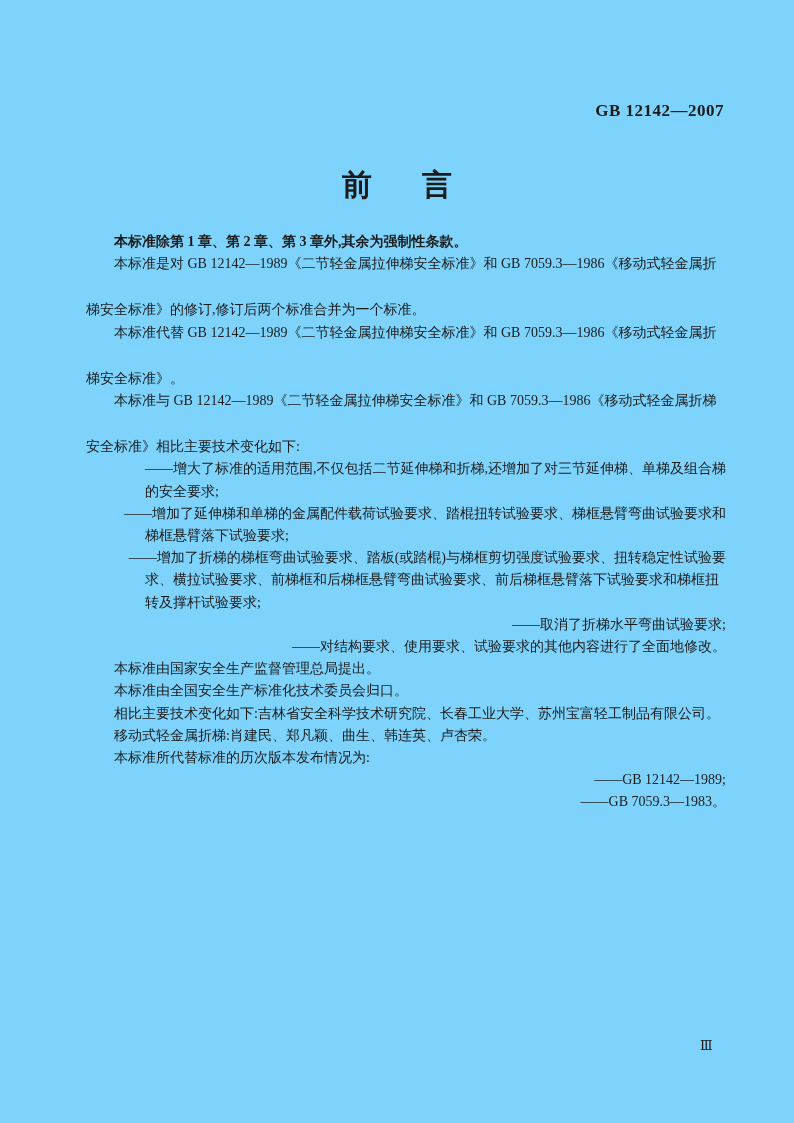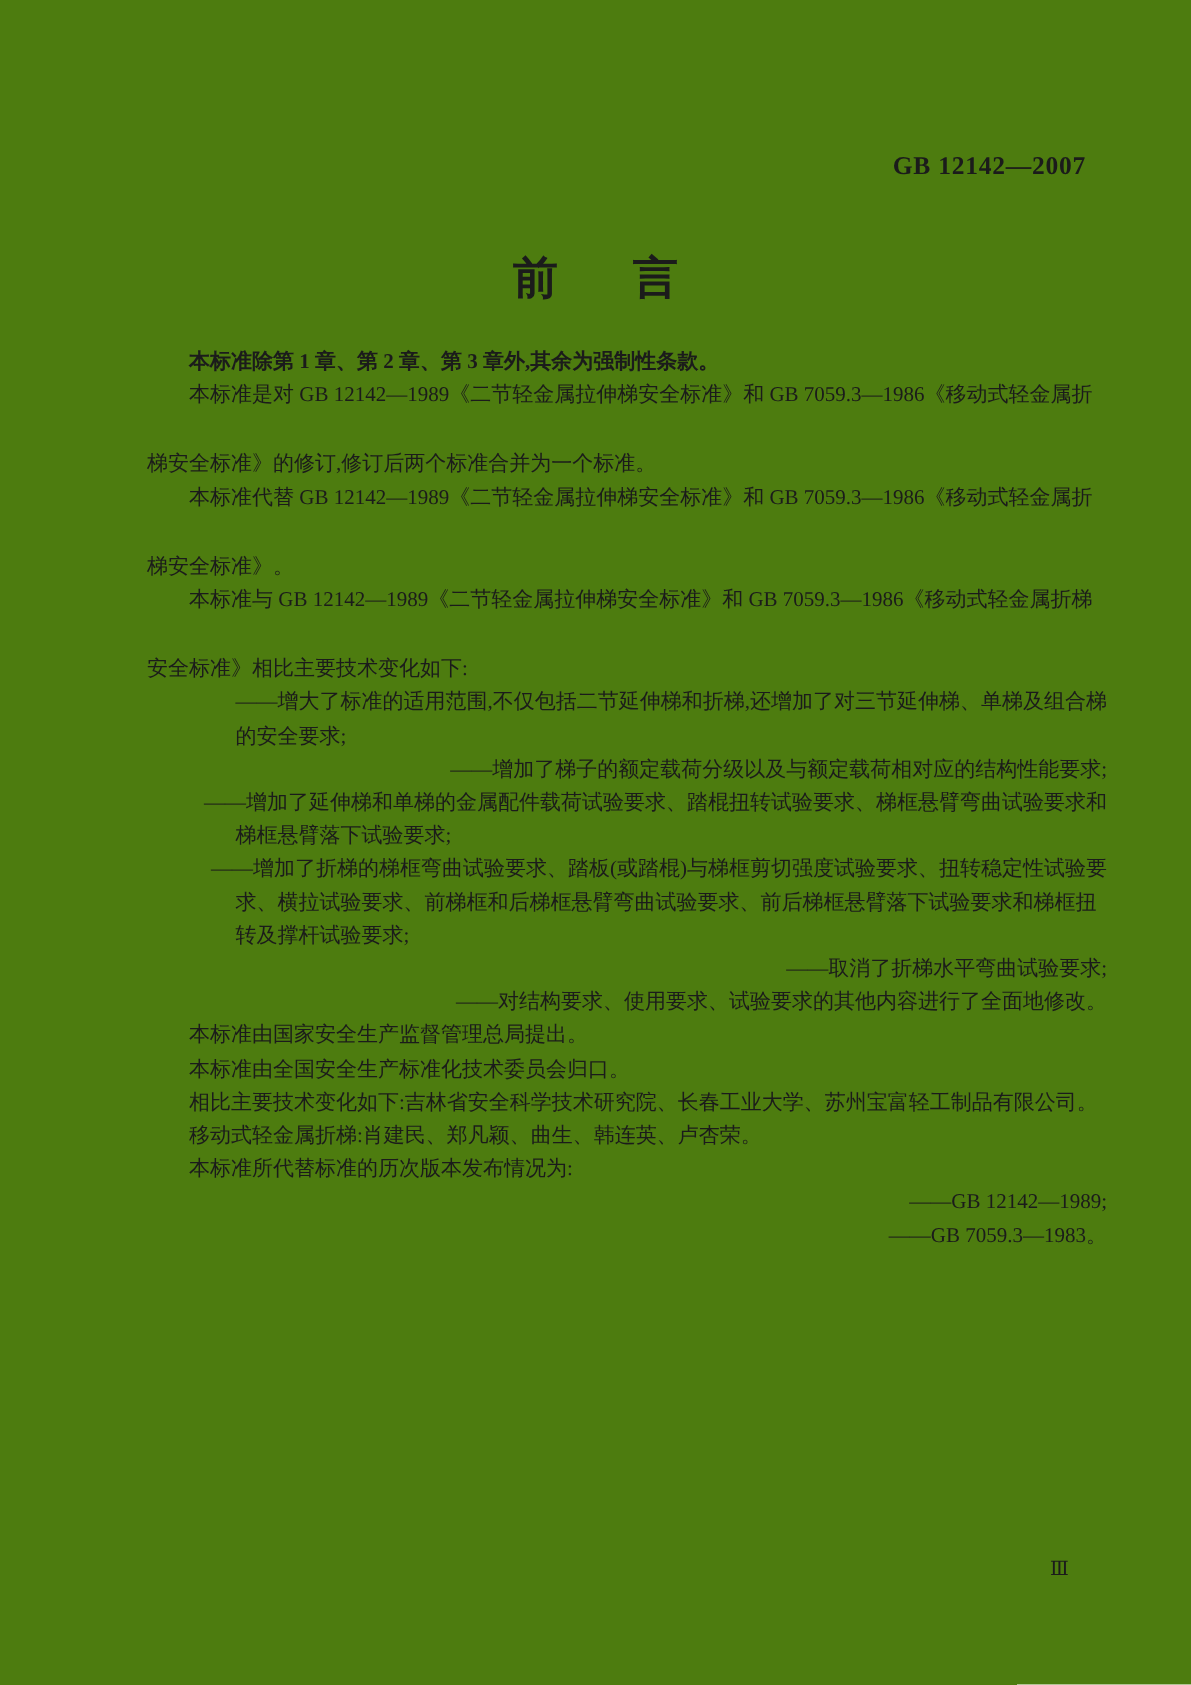--- a/index.html
+++ b/index.html
@@ -4,21 +4,21 @@
 <style>
   html, body {
     margin: 0;
     padding: 0;
     background: #ffffff;
   }
   .page {
     position: relative;
     width: 794px;
     height: 1123px;
-    background: #4d7c0f;
+    background: #7dd3fc;
     color: #1b1b1b;
     font-family: "Liberation Serif", "DejaVu Serif", serif;
     overflow: hidden;
   }
   .std-number {
     position: absolute;
     top: 101px;
     right: 70px;
     font-size: 17px;
     font-weight: bold;
@@ -32,21 +32,21 @@
     width: 100%;
     display: flex;
     justify-content: center;
     gap: 50px;
     font-size: 30px;
     font-weight: bold;
   }
   .foreword {
     position: absolute;
     top: 231px;
-    left: 98px;
+    left: 86px;
     width: 640px;
     font-size: 14px;
     line-height: 22.2px;
   }
   .line { white-space: nowrap; }
   .p-first { text-indent: 28px; }
   .cont { text-indent: 0; margin-top: 24px; }
   .dash { padding-left: 28px; text-align: right; }
   .dash-cont { padding-left: 59px; }
   .bold { font-weight: bold; }
@@ -73,21 +73,20 @@
   <div class="foreword">
     <div class="line p-first bold">本标准除第 1 章、第 2 章、第 3 章外,其余为强制性条款。</div>
     <div class="line p-first">本标准是对 GB 12142—1989《二节轻金属拉伸梯安全标准》和 GB 7059.3—1986《移动式轻金属折</div>
     <div class="line cont">梯安全标准》的修订,修订后两个标准合并为一个标准。</div>
     <div class="line p-first">本标准代替 GB 12142—1989《二节轻金属拉伸梯安全标准》和 GB 7059.3—1986《移动式轻金属折</div>
     <div class="line cont">梯安全标准》。</div>
     <div class="line p-first">本标准与 GB 12142—1989《二节轻金属拉伸梯安全标准》和 GB 7059.3—1986《移动式轻金属折梯</div>
     <div class="line cont">安全标准》相比主要技术变化如下:</div>
     <div class="line dash">——增大了标准的适用范围,不仅包括二节延伸梯和折梯,还增加了对三节延伸梯、单梯及组合梯</div>
     <div class="line dash-cont">的安全要求;</div>
-    <div class="line dash">——增加了梯子的额定载荷分级以及与额定载荷相对应的结构性能要求;</div>
     <div class="line dash">——增加了延伸梯和单梯的金属配件载荷试验要求、踏棍扭转试验要求、梯框悬臂弯曲试验要求和</div>
     <div class="line dash-cont">梯框悬臂落下试验要求;</div>
     <div class="line dash">——增加了折梯的梯框弯曲试验要求、踏板(或踏棍)与梯框剪切强度试验要求、扭转稳定性试验要</div>
     <div class="line dash-cont">求、横拉试验要求、前梯框和后梯框悬臂弯曲试验要求、前后梯框悬臂落下试验要求和梯框扭</div>
     <div class="line dash-cont">转及撑杆试验要求;</div>
     <div class="line dash">——取消了折梯水平弯曲试验要求;</div>
     <div class="line dash">——对结构要求、使用要求、试验要求的其他内容进行了全面地修改。</div>
     <div class="line p-first">本标准由国家安全生产监督管理总局提出。</div>
     <div class="line p-first">本标准由全国安全生产标准化技术委员会归口。</div>
     <div class="line p-first">相比主要技术变化如下:吉林省安全科学技术研究院、长春工业大学、苏州宝富轻工制品有限公司。</div>

